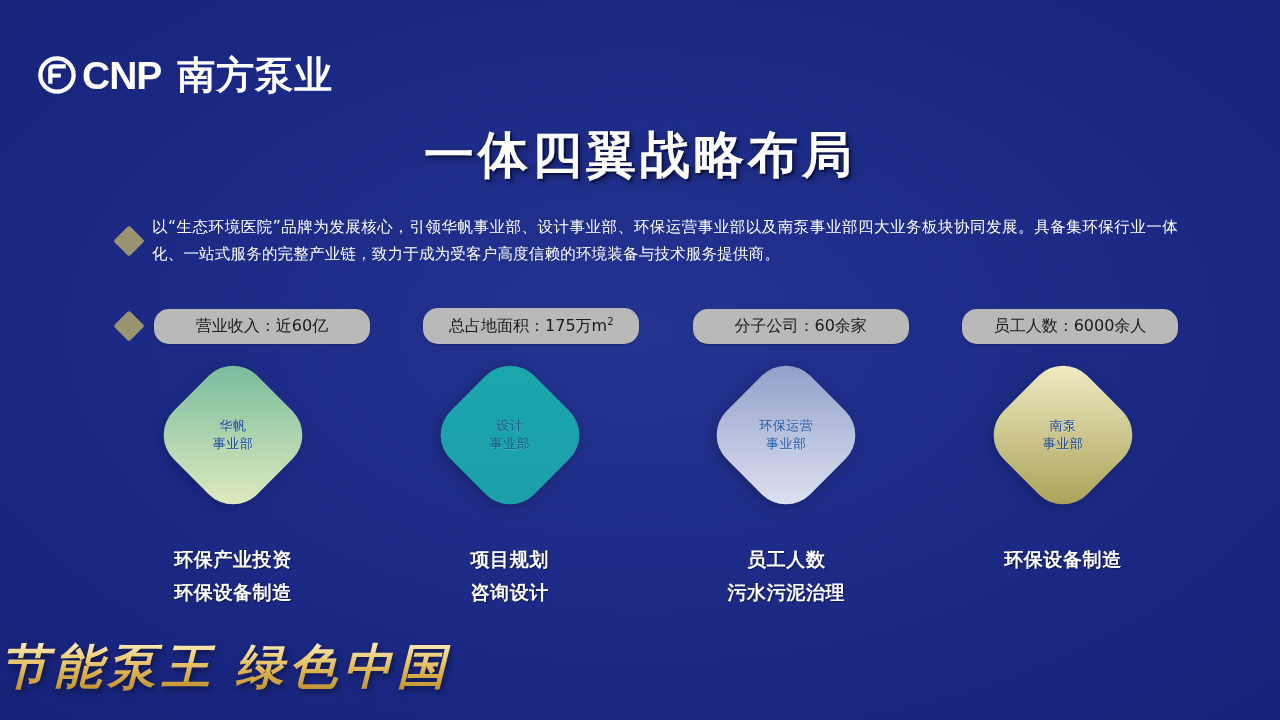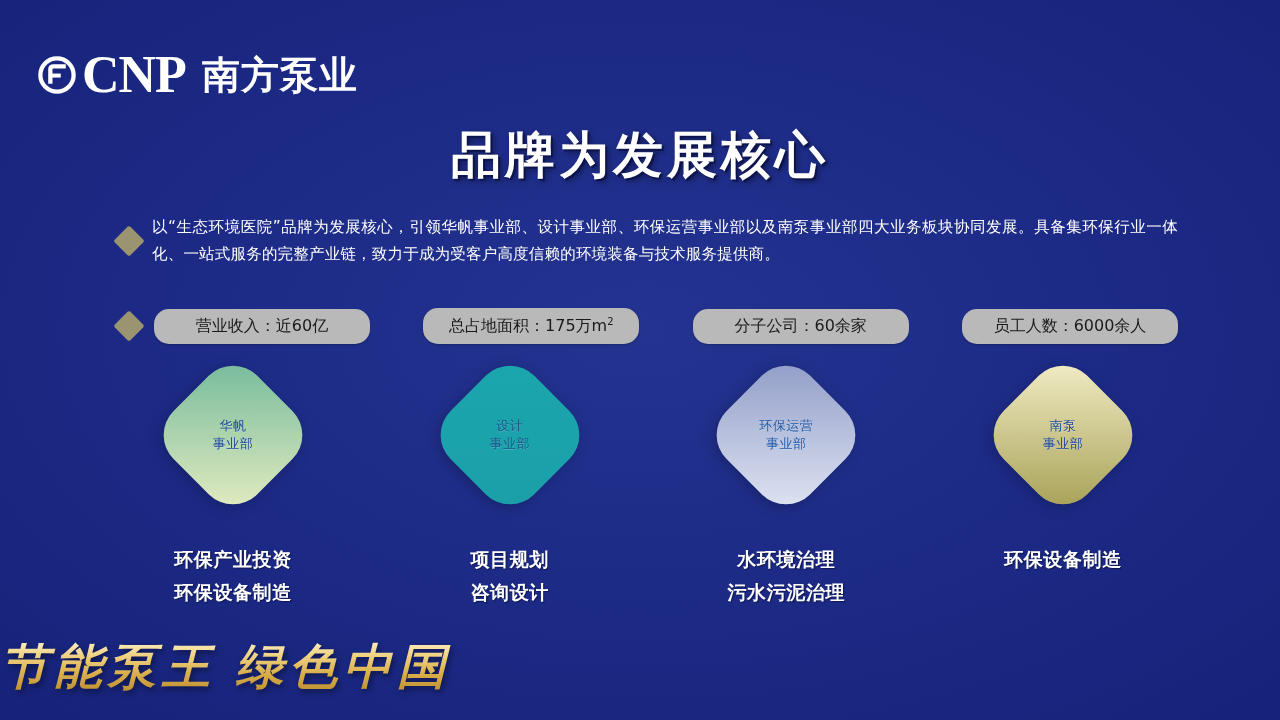--- a/index.html
+++ b/index.html
@@ -32,25 +32,25 @@
     height: 46px;
   }
   #logo .mark {
     width: 38px;
     height: 38px;
     flex: 0 0 38px;
     display: block;
   }
   #logo .cnp {
     color: #ffffff;
-    font-size: 52px;
+    font-size: 39px;
     font-weight: bold;
     letter-spacing: -1px;
     line-height: 1;
-    font-family: Liberation Serif, serif;
+    font-family: Liberation Sans, sans-serif;
   }
   #logo .cn {
     color: #ffffff;
     font-size: 38px;
     font-weight: bold;
     line-height: 1;
     margin-left: 10px;
     letter-spacing: 1px;
     font-family: "DejaVu Sans", "Liberation Sans", sans-serif;
   }
@@ -226,21 +226,21 @@
       <svg viewBox="0 0 40 40" width="38" height="38" aria-hidden="true">
         <circle cx="20" cy="20" r="17.5" fill="none" stroke="#ffffff" stroke-width="4.5"></circle>
         <path d="M13 27 L13 14 Q13 11 16.5 11 L27 11" fill="none" stroke="#ffffff" stroke-width="4.5" stroke-linecap="square"></path>
         <rect x="13" y="18.5" width="11" height="4.2" fill="#ffffff"></rect>
       </svg>
     </span>
     <span class="cnp">CNP</span>
     <span class="cn">南方泵业</span>
   </div>
 
-  <div id="title">品牌为发展核心</div>
+  <div id="title">一体四翼战略布局</div>
 
   <div id="intro-row">
     <span class="diamond" style="background: rgb(154, 148, 112);"></span>
     <div id="intro-text">以“生态环境医院”品牌为发展核心，引领华帆事业部、设计事业部、环保运营事业部以及南泵事业部四大业务板块协同发展。具备集环保行业一体化、一站式服务的完整产业链，致力于成为受客户高度信赖的环境装备与技术服务提供商。</div>
   </div>
 
   <div id="stats-row">
     <span class="diamond" style="background: rgb(154, 148, 112);"></span>
     <div id="stats-list">
       <div class="stat-chip" style="background: rgb(185, 185, 185); color: rgb(26, 26, 26);">
@@ -290,21 +290,21 @@
 
     <div class="pillar">
       <div class="squircle-wrap">
         <div class="squircle" id="sq2" style="background: linear-gradient(135deg, rgb(141, 153, 198) 0%, rgb(227, 232, 244) 100%);"></div>
         <div class="squircle-label" id="lb2" style="color: rgb(31, 91, 168);">
           <div>环保运营</div>
           <div>事业部</div>
         </div>
       </div>
       <div class="pillar-caption">
-        <div>水环境治理</div>
+        <div>员工人数</div>
         <div>污水污泥治理</div>
       </div>
     </div>
 
     <div class="pillar">
       <div class="squircle-wrap">
         <div class="squircle" id="sq3" style="background: linear-gradient(135deg, rgb(246, 241, 204) 0%, rgb(163, 156, 80) 100%);"></div>
         <div class="squircle-label" id="lb3" style="color: rgb(29, 74, 160);">
           <div>南泵</div>
           <div>事业部</div>

